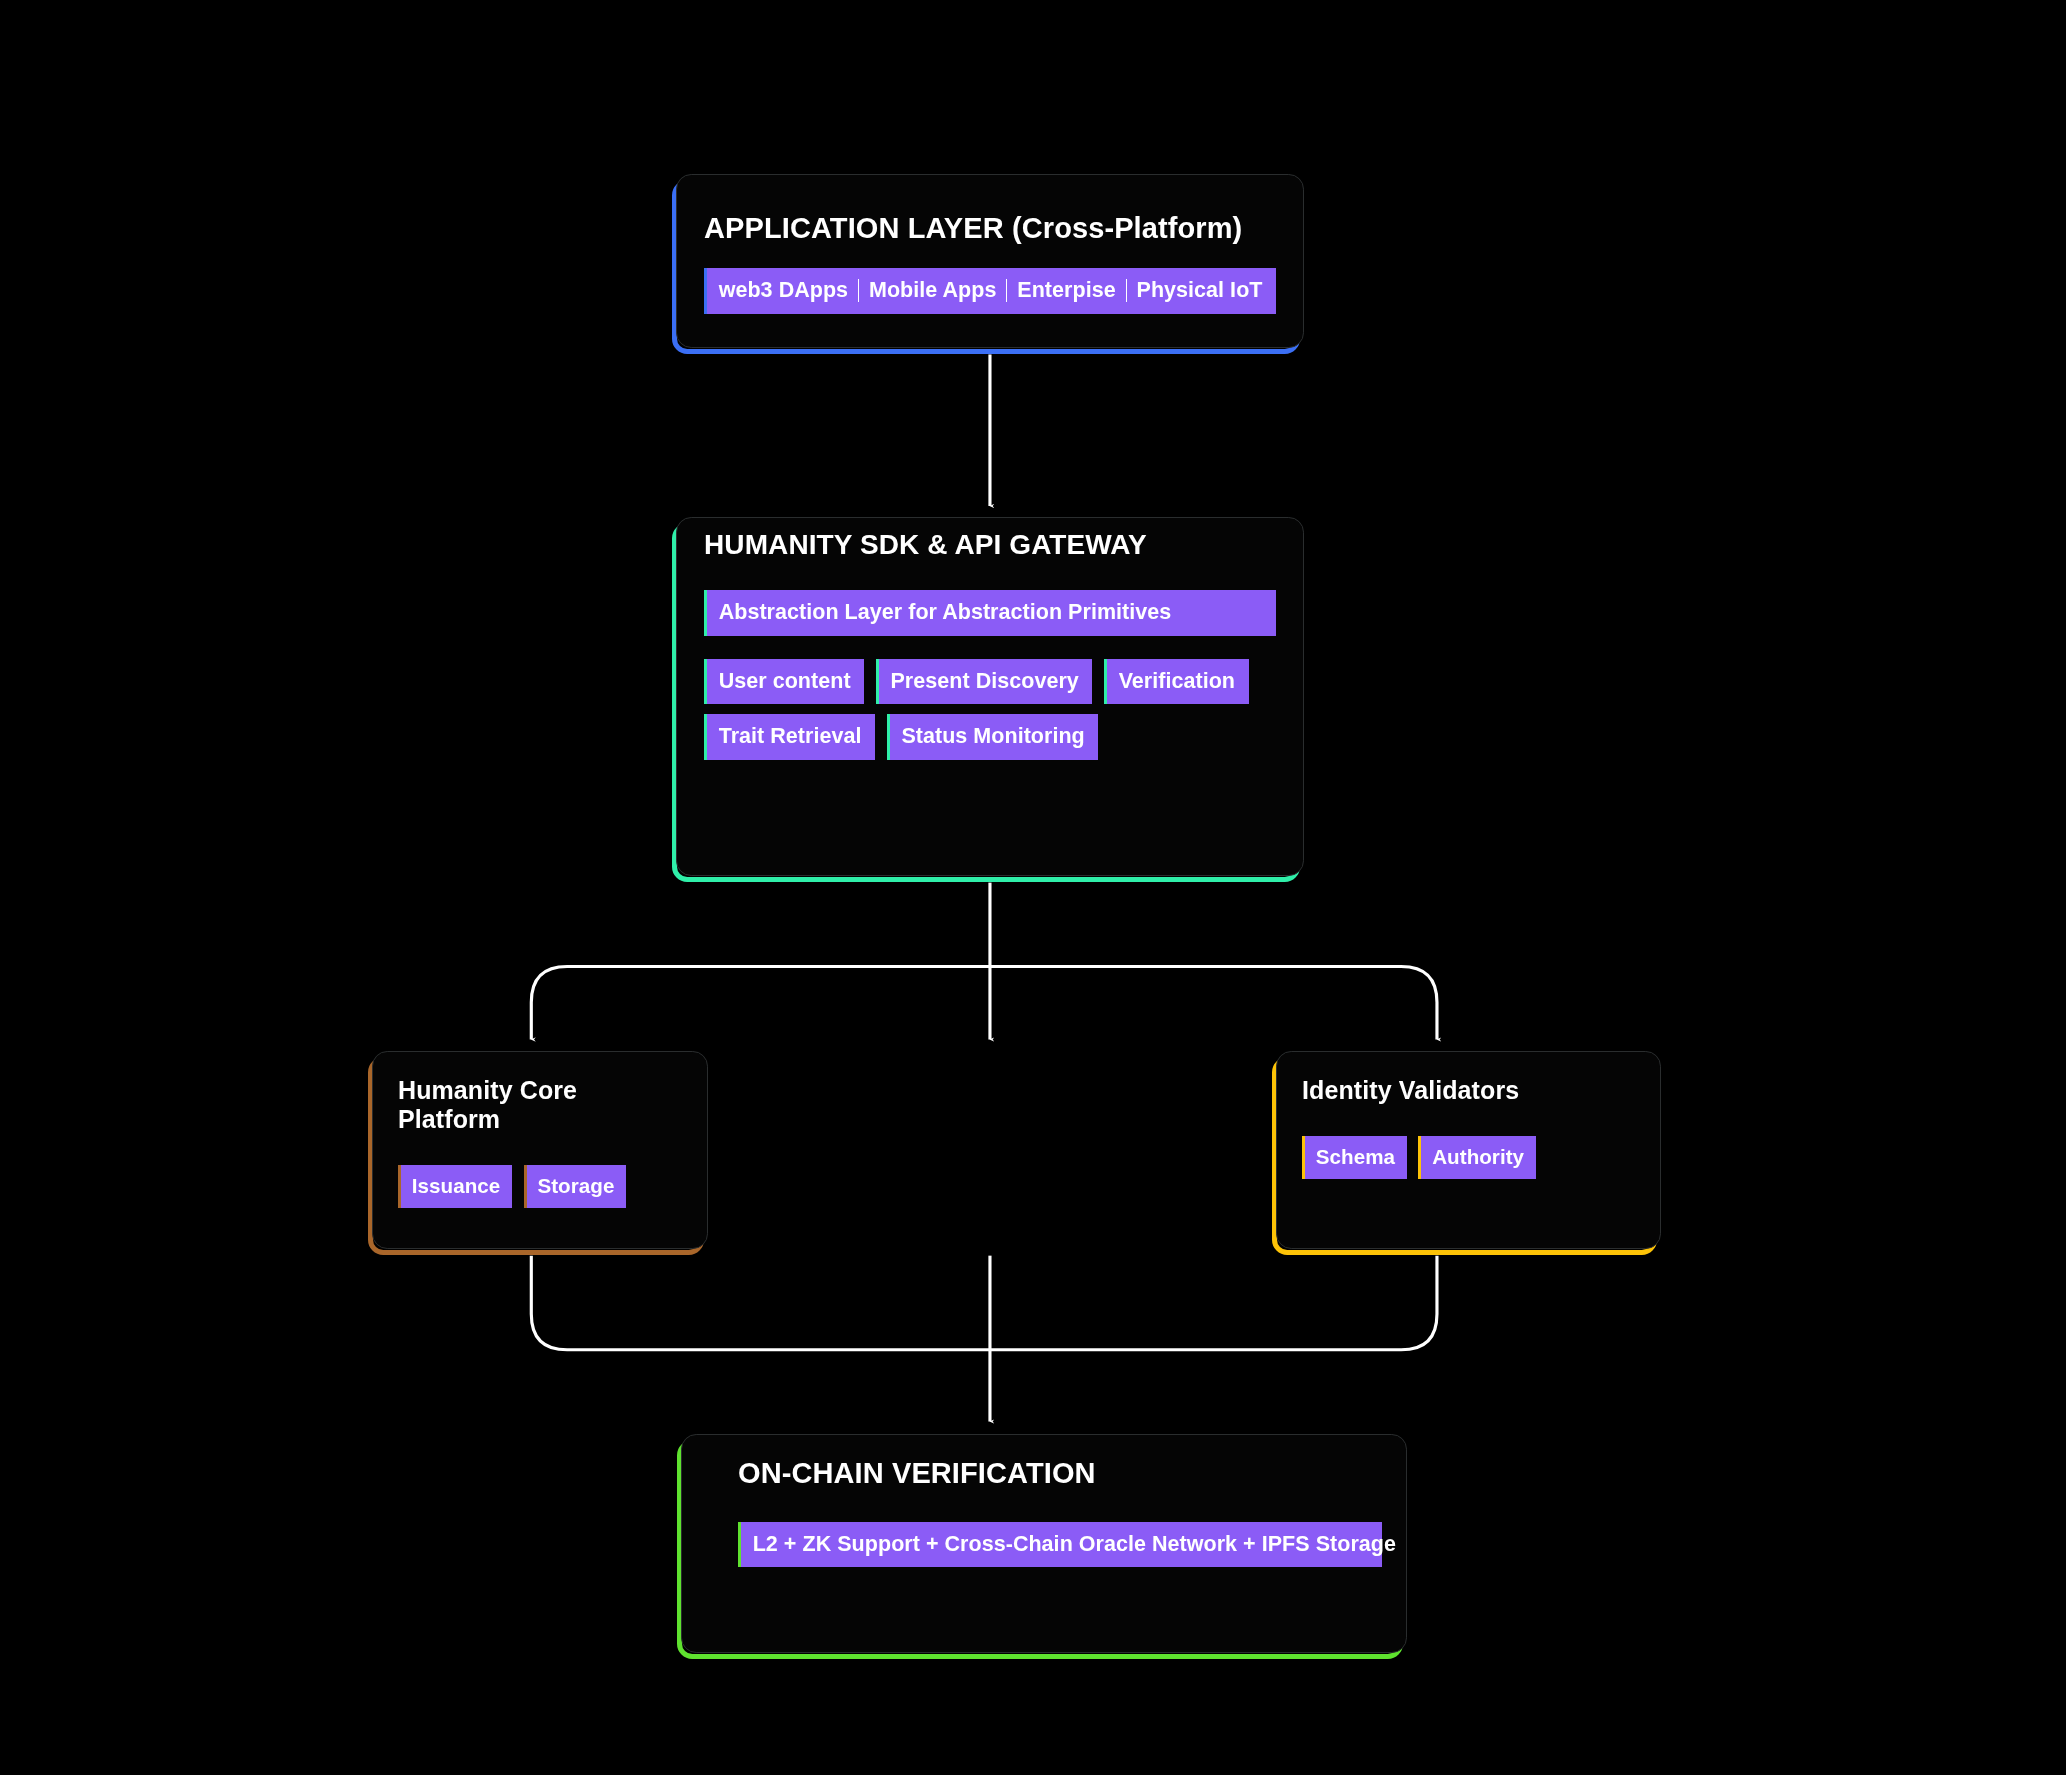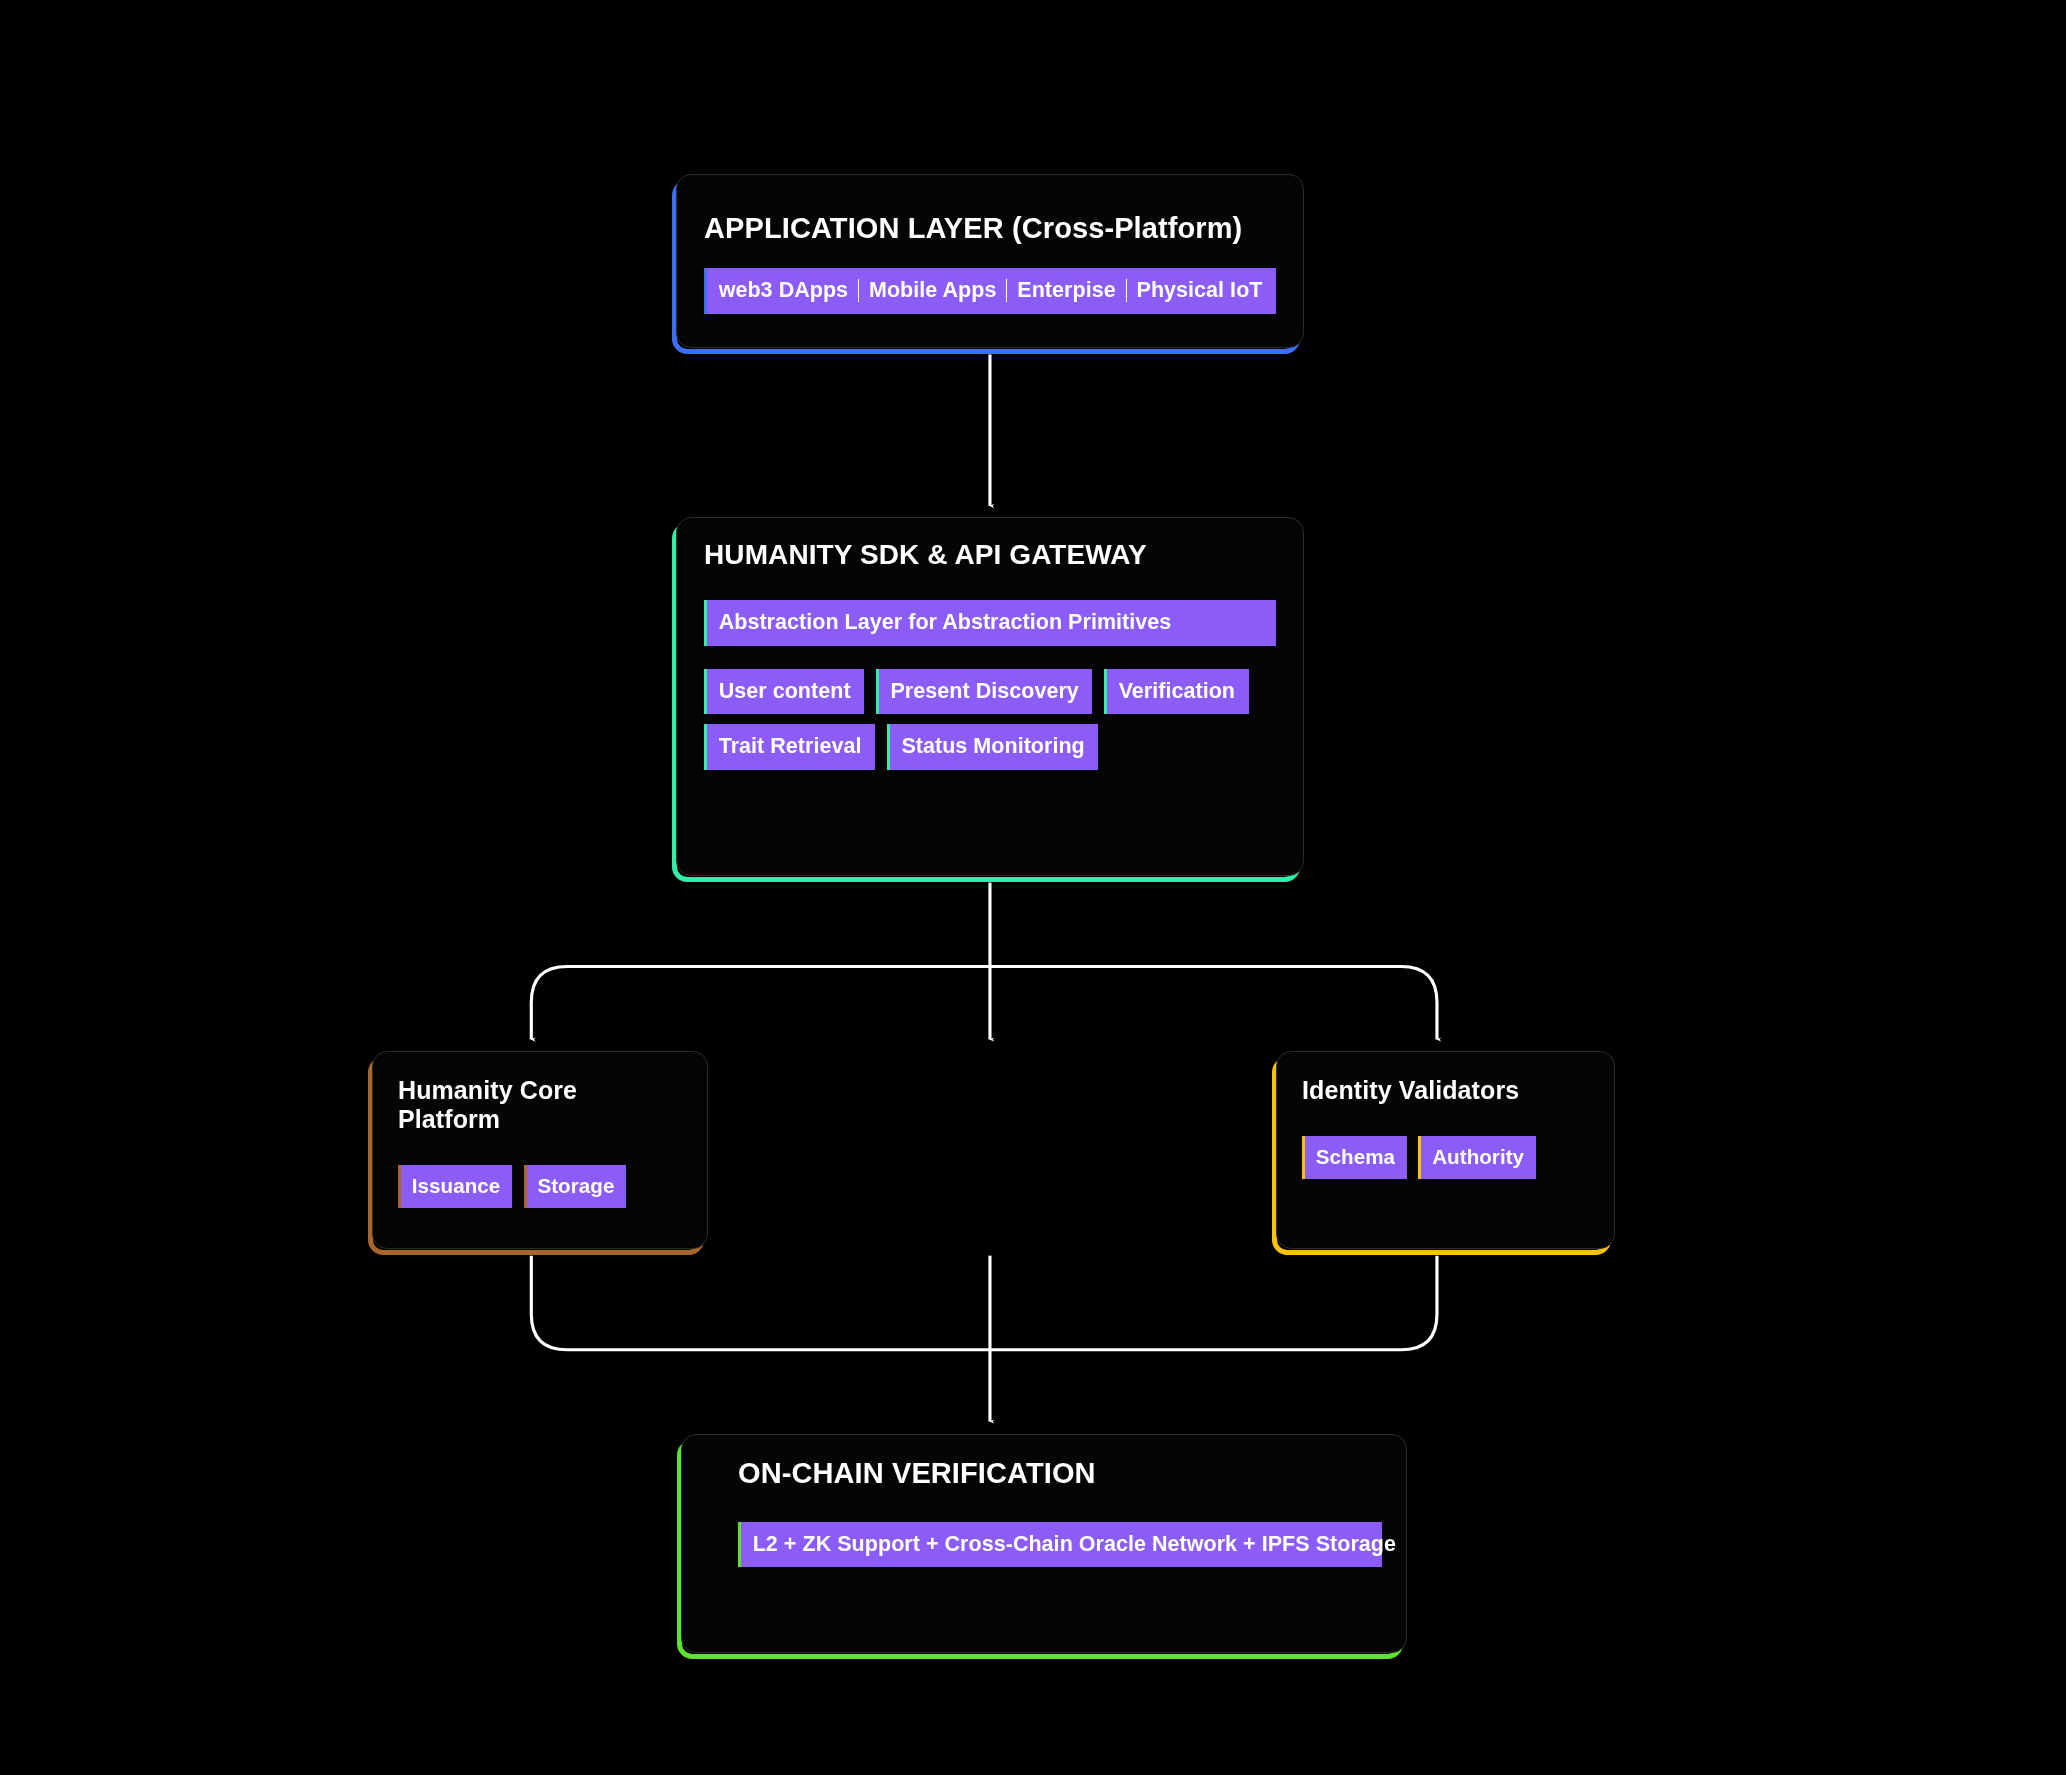--- a/index.html
+++ b/index.html
@@ -119,25 +119,25 @@
     background: #ffffff;
     margin: 0 10px;
     vertical-align: -4.5px;
   }
 
   
   #card-application { left: 676px; top: 174px;  width: 628px; height: 174px; --accent: #3b6ff5; }
   #card-sdk         { left: 676px; top: 517px; width: 628px; height: 359px; --accent: #2fefa9; }
   #card-core        { left: 372px;  top: 1051px; width: 336px;  height: 198px; --accent: #a9662a; }
   #card-zk          { left: 821px; top: 1054px; width: 336px;  height: 198px; --accent: #ff4d8d; }
-  #card-validators  { left: 1276px; top: 1051px; width: 339px;  height: 198px; --accent: #fdc307; }
+  #card-validators  { left: 1276px; top: 1051px; width: 385px;  height: 198px; --accent: #fdc307; }
   #card-onchain     { left: 681px; top: 1434px; width: 726px; height: 219px; padding-left: 32px; --accent: #5fe22f; }
 
   #card-application .inner { padding: 20.6px 28px; margin-top: 17px; }
-  #card-sdk .inner         { padding: 22px 28px; }
+  #card-sdk .inner         { padding: 12px 28px; }
   #card-core .inner,
   #card-zk .inner,
   #card-validators .inner  { padding: 25px 26px; }
   #card-onchain .inner     { padding: 23px 25px; }
 
   
   .gap-app   { height: 23px; }
   .gap-sdk-1 { height: 29px; }
   .gap-sdk-2 { height: 22.4px; }
   .gap-sdk-3 { height: 10px; }

